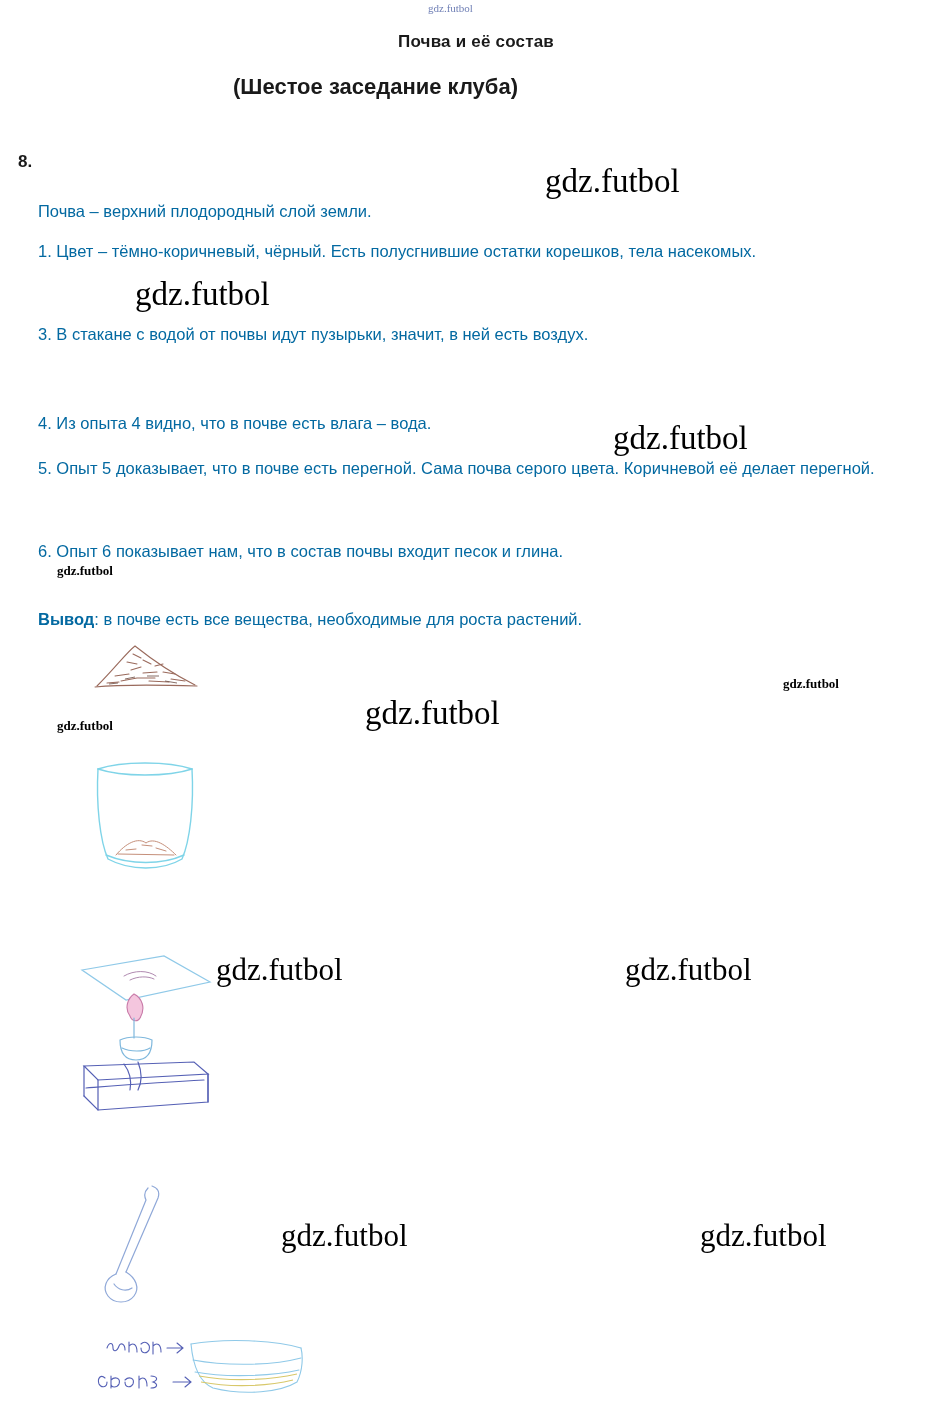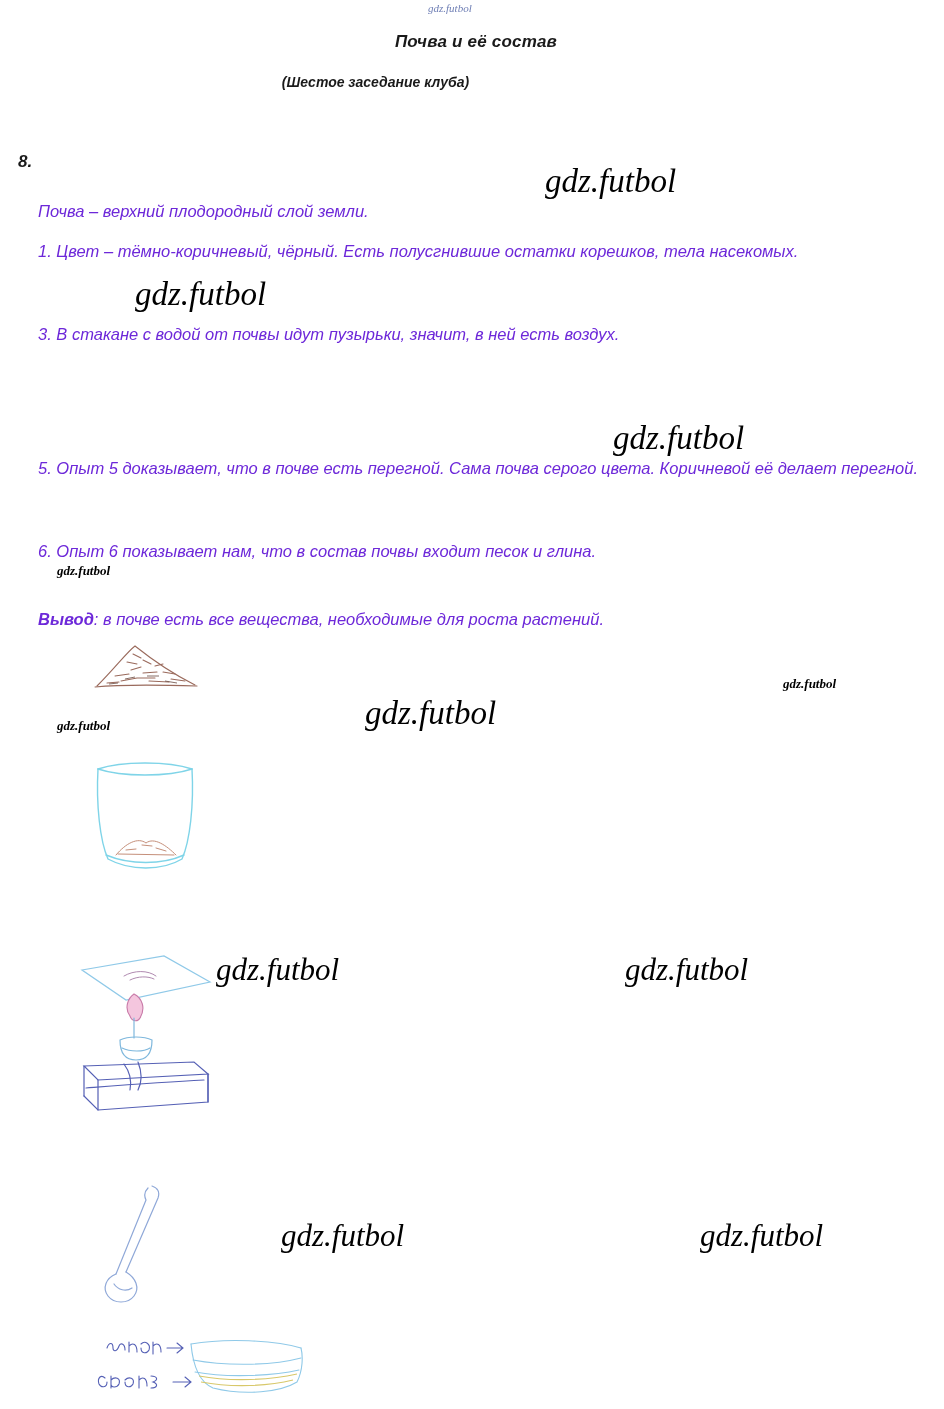--- a/index.html
+++ b/index.html
@@ -12,21 +12,20 @@
     background: #ffffff;
     font-family: "Liberation Sans", sans-serif;
     color: #1a1a1a;
     position: relative;
     overflow: hidden;
   }
   .page {
     position: relative;
     width: 944px;
     height: 1409px;
-    font-style: italic;
   }
 
   
   .wm-top {
     position: absolute;
     left: 428px;
     top: 2px;
     font-size: 11px;
     color: #6f7fb5;
     font-family: "Liberation Serif", serif;
@@ -42,39 +41,39 @@
     font-size: 17px;
     font-weight: bold;
     letter-spacing: .2px;
   }
   .subtitle {
     position: absolute;
     left: 0;
     top: 74px;
     width: 751px;
     text-align: center;
-    font-size: 14px;
+    font-size: 22px;
     font-weight: bold;
   }
 
   
   .ex-num {
     position: absolute;
     left: 18px;
     top: 152px;
     font-size: 17px;
     font-weight: bold;
   }
 
   
   .para {
     position: absolute;
     font-size: 16.5px;
     line-height: 1.45;
-    color: #6d28d9;
+    color: #0369a1;
     width: 918px;
     left: 12px;
   }
   .p-indent { text-indent: 26px; }
   .p-just { text-align: justify; }
   .bold { font-weight: bold; }
 
   
   .wm {
     position: absolute;
@@ -103,20 +102,21 @@
 
   <div class="ex-num">8.</div>
 
   <div class="para p-indent" style="top:200px;">Почва – верхний плодородный слой земли.</div>
 
   <div class="para p-indent p-just" style="top:240px; width:920px;">1. Цвет – тёмно-коричневый, чёрный. Есть полусгнившие остатки корешков, тела насекомых.</div>
 
   <div class="para p-indent" style="top:323px;">3. В стакане с водой от почвы идут пузырьки, значит, в ней есть воздух.</div>
 
 
+  <div class="para p-indent" style="top:412px;">4. Из опыта 4 видно, что в почве есть влага – вода.</div>
 
   <div class="para p-indent p-just" style="top:457px; width:920px;">5. Опыт 5 доказывает, что в почве есть перегной. Сама почва серого цвета. Коричневой её делает перегной.</div>
 
   <div class="para p-indent" style="top:540px;">6. Опыт 6 показывает нам, что в состав почвы входит песок и глина.</div>
 
   <div class="para" style="top:608px; text-indent:26px;">
     <span class="bold">Вывод</span><span>: в почве есть все вещества, необходимые для роста растений.</span>
   </div>
 
   <div class="wm wm-xl" style="left:545px; top:163px;">gdz.futbol</div>

